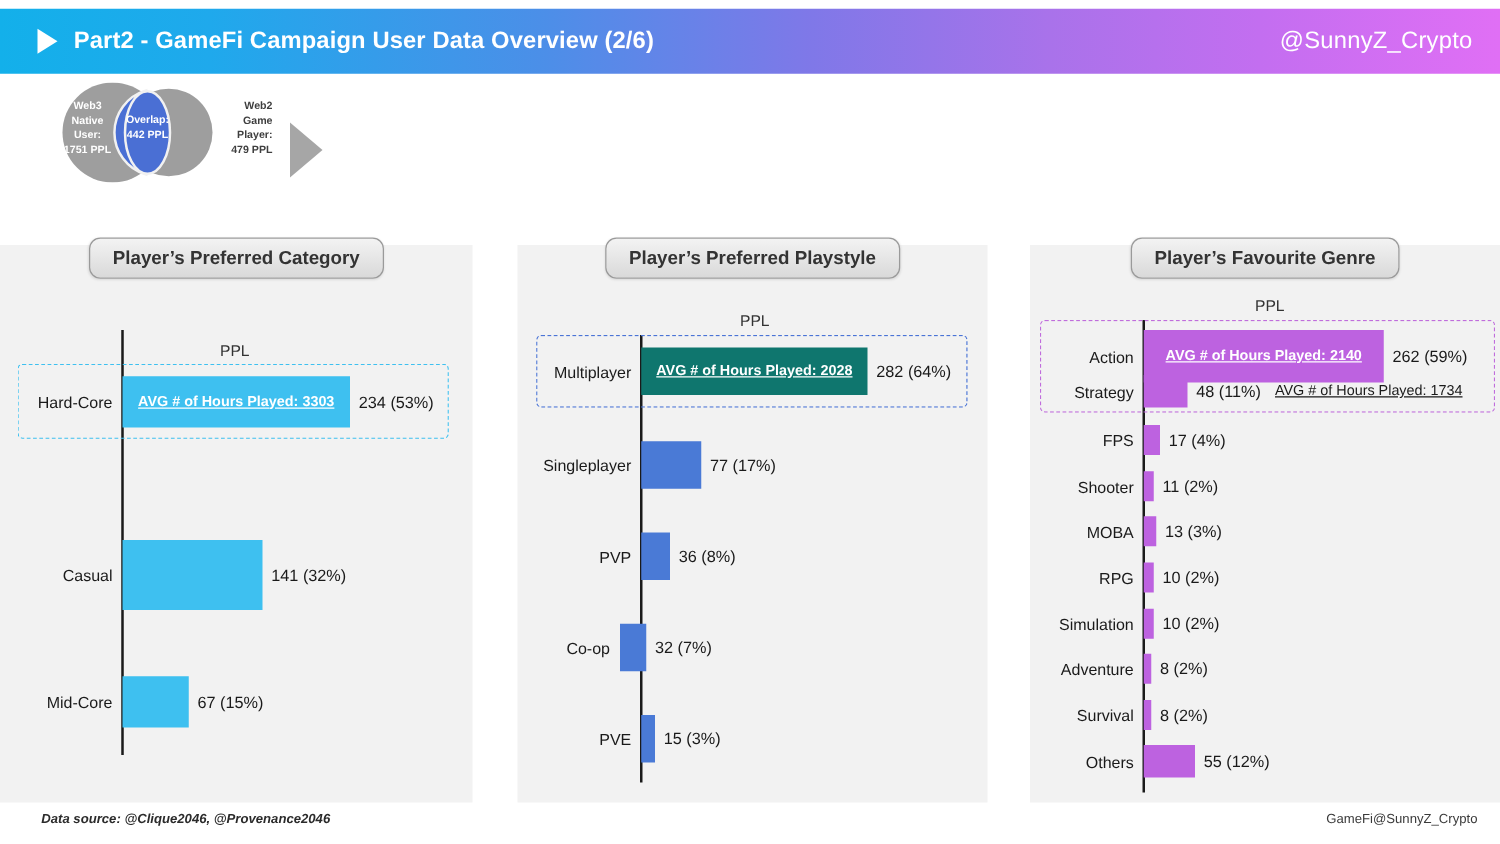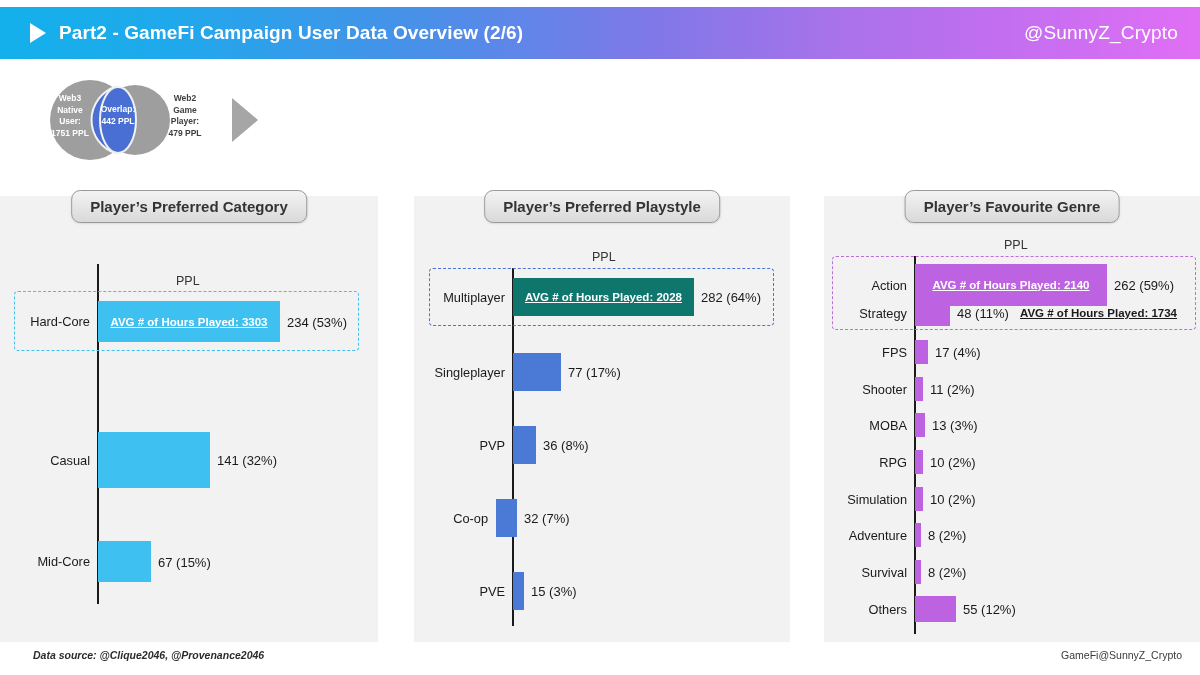--- a/index.html
+++ b/index.html
@@ -28,30 +28,30 @@
     border-bottom: 10px solid transparent;
   }
   .header-title {
     color: #ffffff; font-size: 19px; font-weight: bold; letter-spacing: .1px;
   }
   .header-handle {
     color: #ffffff; font-size: 19px; font-weight: 400; letter-spacing: .2px;
   }
 
   
-  .venn-wrap { position: absolute; left: 38px; top: 80px; width: 240px; height: 80px; }
+  .venn-wrap { position: absolute; left: 38px; top: 66px; width: 240px; height: 80px; }
   .venn-svg { position: absolute; left: 0; top: 0; }
   .venn-lbl {
     position: absolute; font-size: 8.5px; font-weight: bold; line-height: 11.5px;
     color: #ffffff; text-align: center; white-space: nowrap;
   }
   .venn-left  { left: 4px;  top: 13px; width: 56px; }
   .venn-mid   { left: 57px; top: 24px; width: 46px; }
   .venn-right {
-    left: 114px; top: 13px; width: 66px; color: #3f3f3f; text-align: center;
+    left: 114px; top: 13px; width: 66px; color: #3f3f3f; text-align: right;
   }
 
   .arrow-gray {
     position: absolute; left: 232px; top: 98px;
     width: 0; height: 0;
     border-left: 26px solid #a6a6a6;
     border-top: 22px solid transparent;
     border-bottom: 22px solid transparent;
   }
   .lede {
@@ -91,21 +91,21 @@
     display: flex; align-items: center; justify-content: center;
     font-size: 11.5px; font-weight: bold; color: #ffffff;
     text-decoration: underline; white-space: nowrap;
   }
   .val {
     position: absolute; left: 100%; margin-left: 7px;
     font-size: 13px; color: #1a1a1a; white-space: nowrap;
     top: 50%; transform: translateY(-50%);
   }
   .val-side-note {
-    position: absolute; font-size: 11.5px; font-weight: bold; color: #1a1a1a;
+    position: absolute; font-size: 11.5px; font-weight: normal; color: #1a1a1a;
     text-decoration: underline; white-space: nowrap;
     top: 50%; transform: translateY(-50%);
   }
 
   
   .hl { position: absolute; border-radius: 4px; }
   .hl-blue   { border: 1.8px dashed #3ec0f0; }
   .hl-indigo { border: 1.8px dashed #4a74d6; }
   .hl-purple { border: 1.8px dashed #c06ddc; }
 

